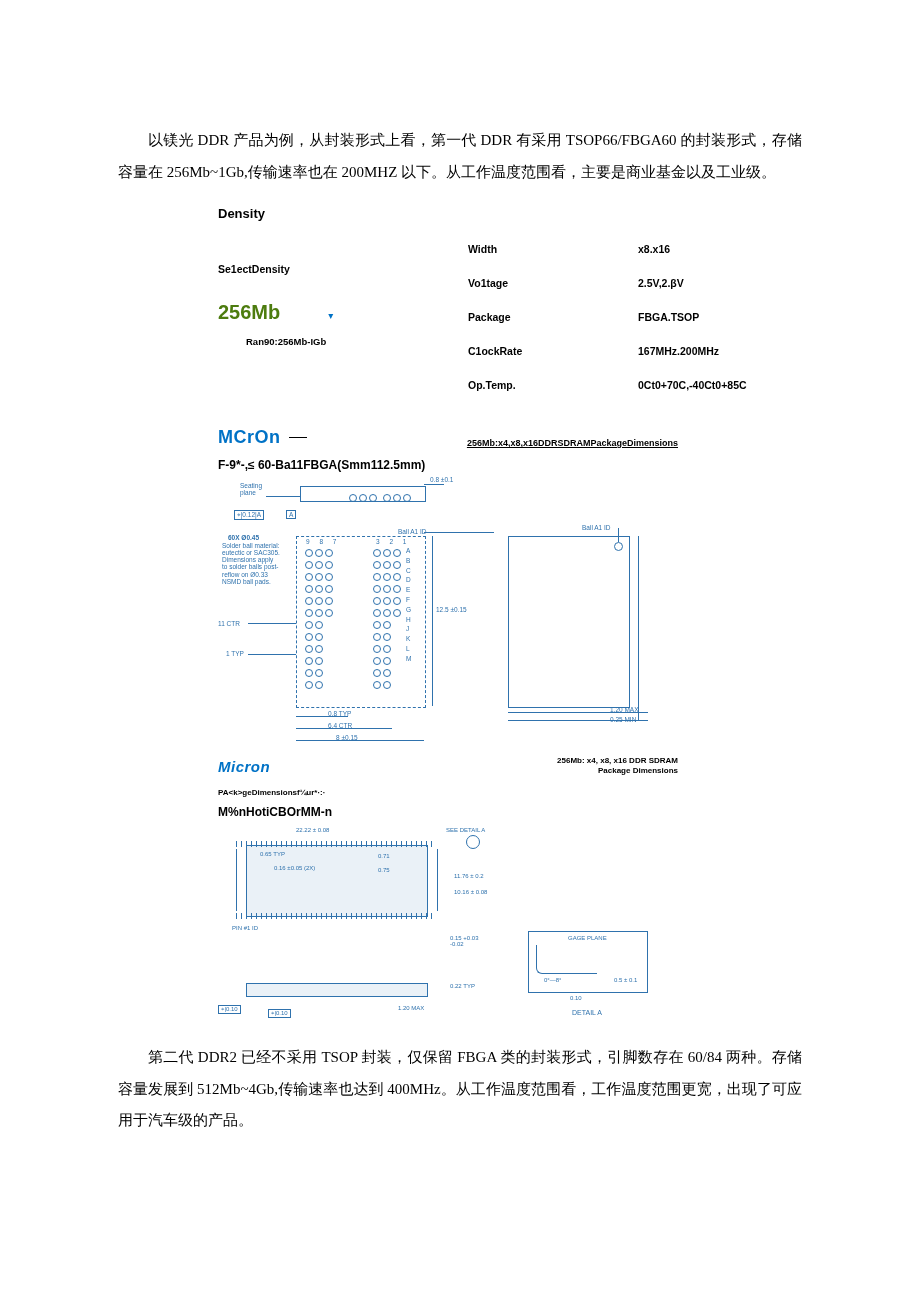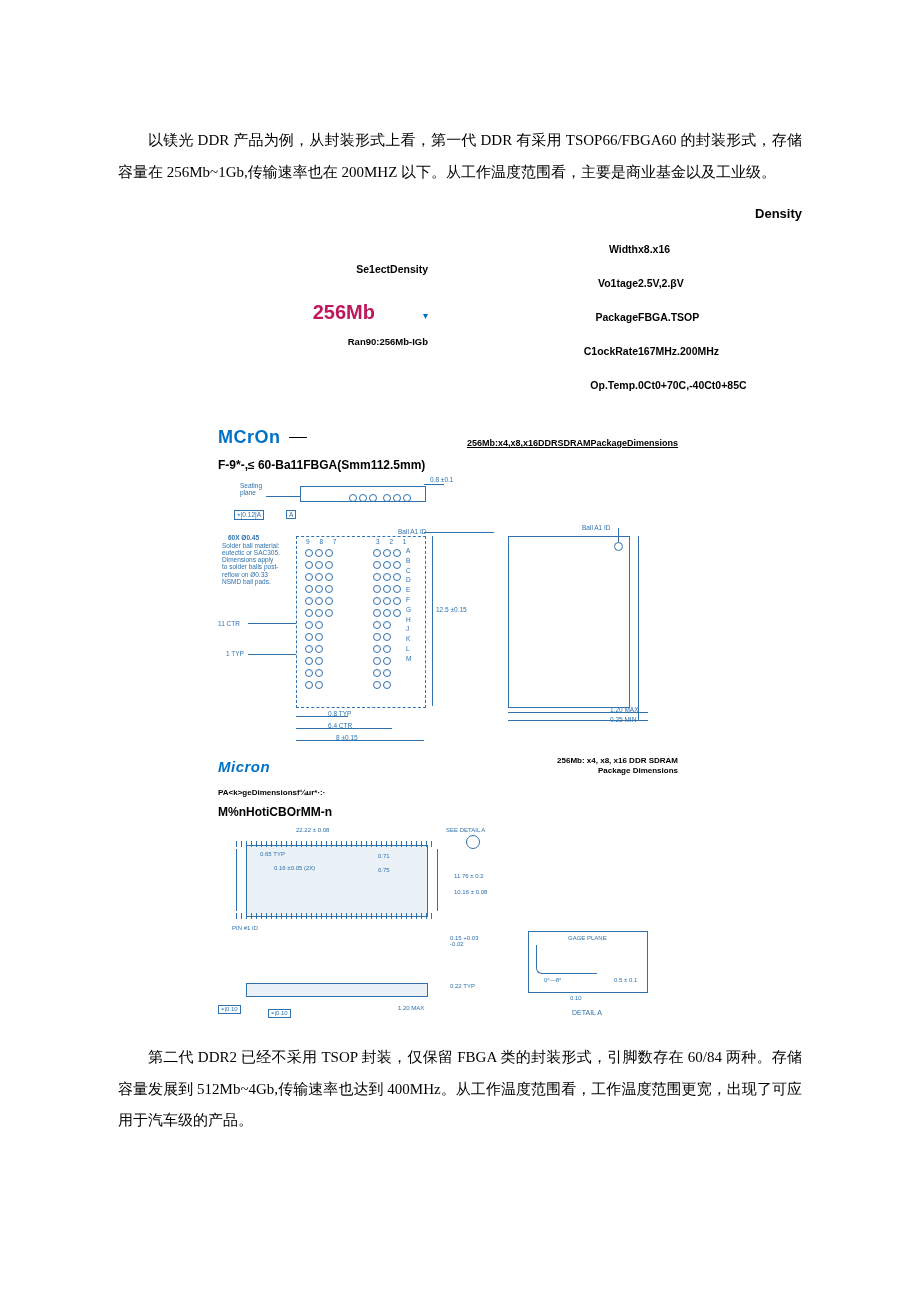--- a/index.html
+++ b/index.html
@@ -19,21 +19,20 @@
     line-height: 2.1;
     text-align: justify;
     margin-bottom: 18px;
   }
   .indent { text-indent: 2em; }
   .latin { font-family: "Times New Roman", Times, serif; }
 
   .specbox {
     margin-left: 100px;
     margin-bottom: 14px;
-    text-align: right;
   }
   .density-title {
     font-family: Arial, Helvetica, sans-serif;
     font-weight: bold;
     font-size: 13px;
     margin-bottom: 22px;
   }
   .specflex {
     display: flex;
     gap: 40px;
@@ -44,21 +43,21 @@
     font-family: Arial, Helvetica, sans-serif;
     font-weight: bold;
     font-size: 10.5px;
     margin-top: 20px;
     margin-bottom: 26px;
   }
   .bigblue {
     font-family: Arial, Helvetica, sans-serif;
     font-weight: bold;
     font-size: 20px;
-    color: #be185d;
+    color: #4d7c0f;
     display: inline-block;
     position: relative;
   }
   .chev {
     display: inline-block;
     margin-left: 44px;
     color: #0072c6;
     font-size: 10px;
     vertical-align: middle;
   }

